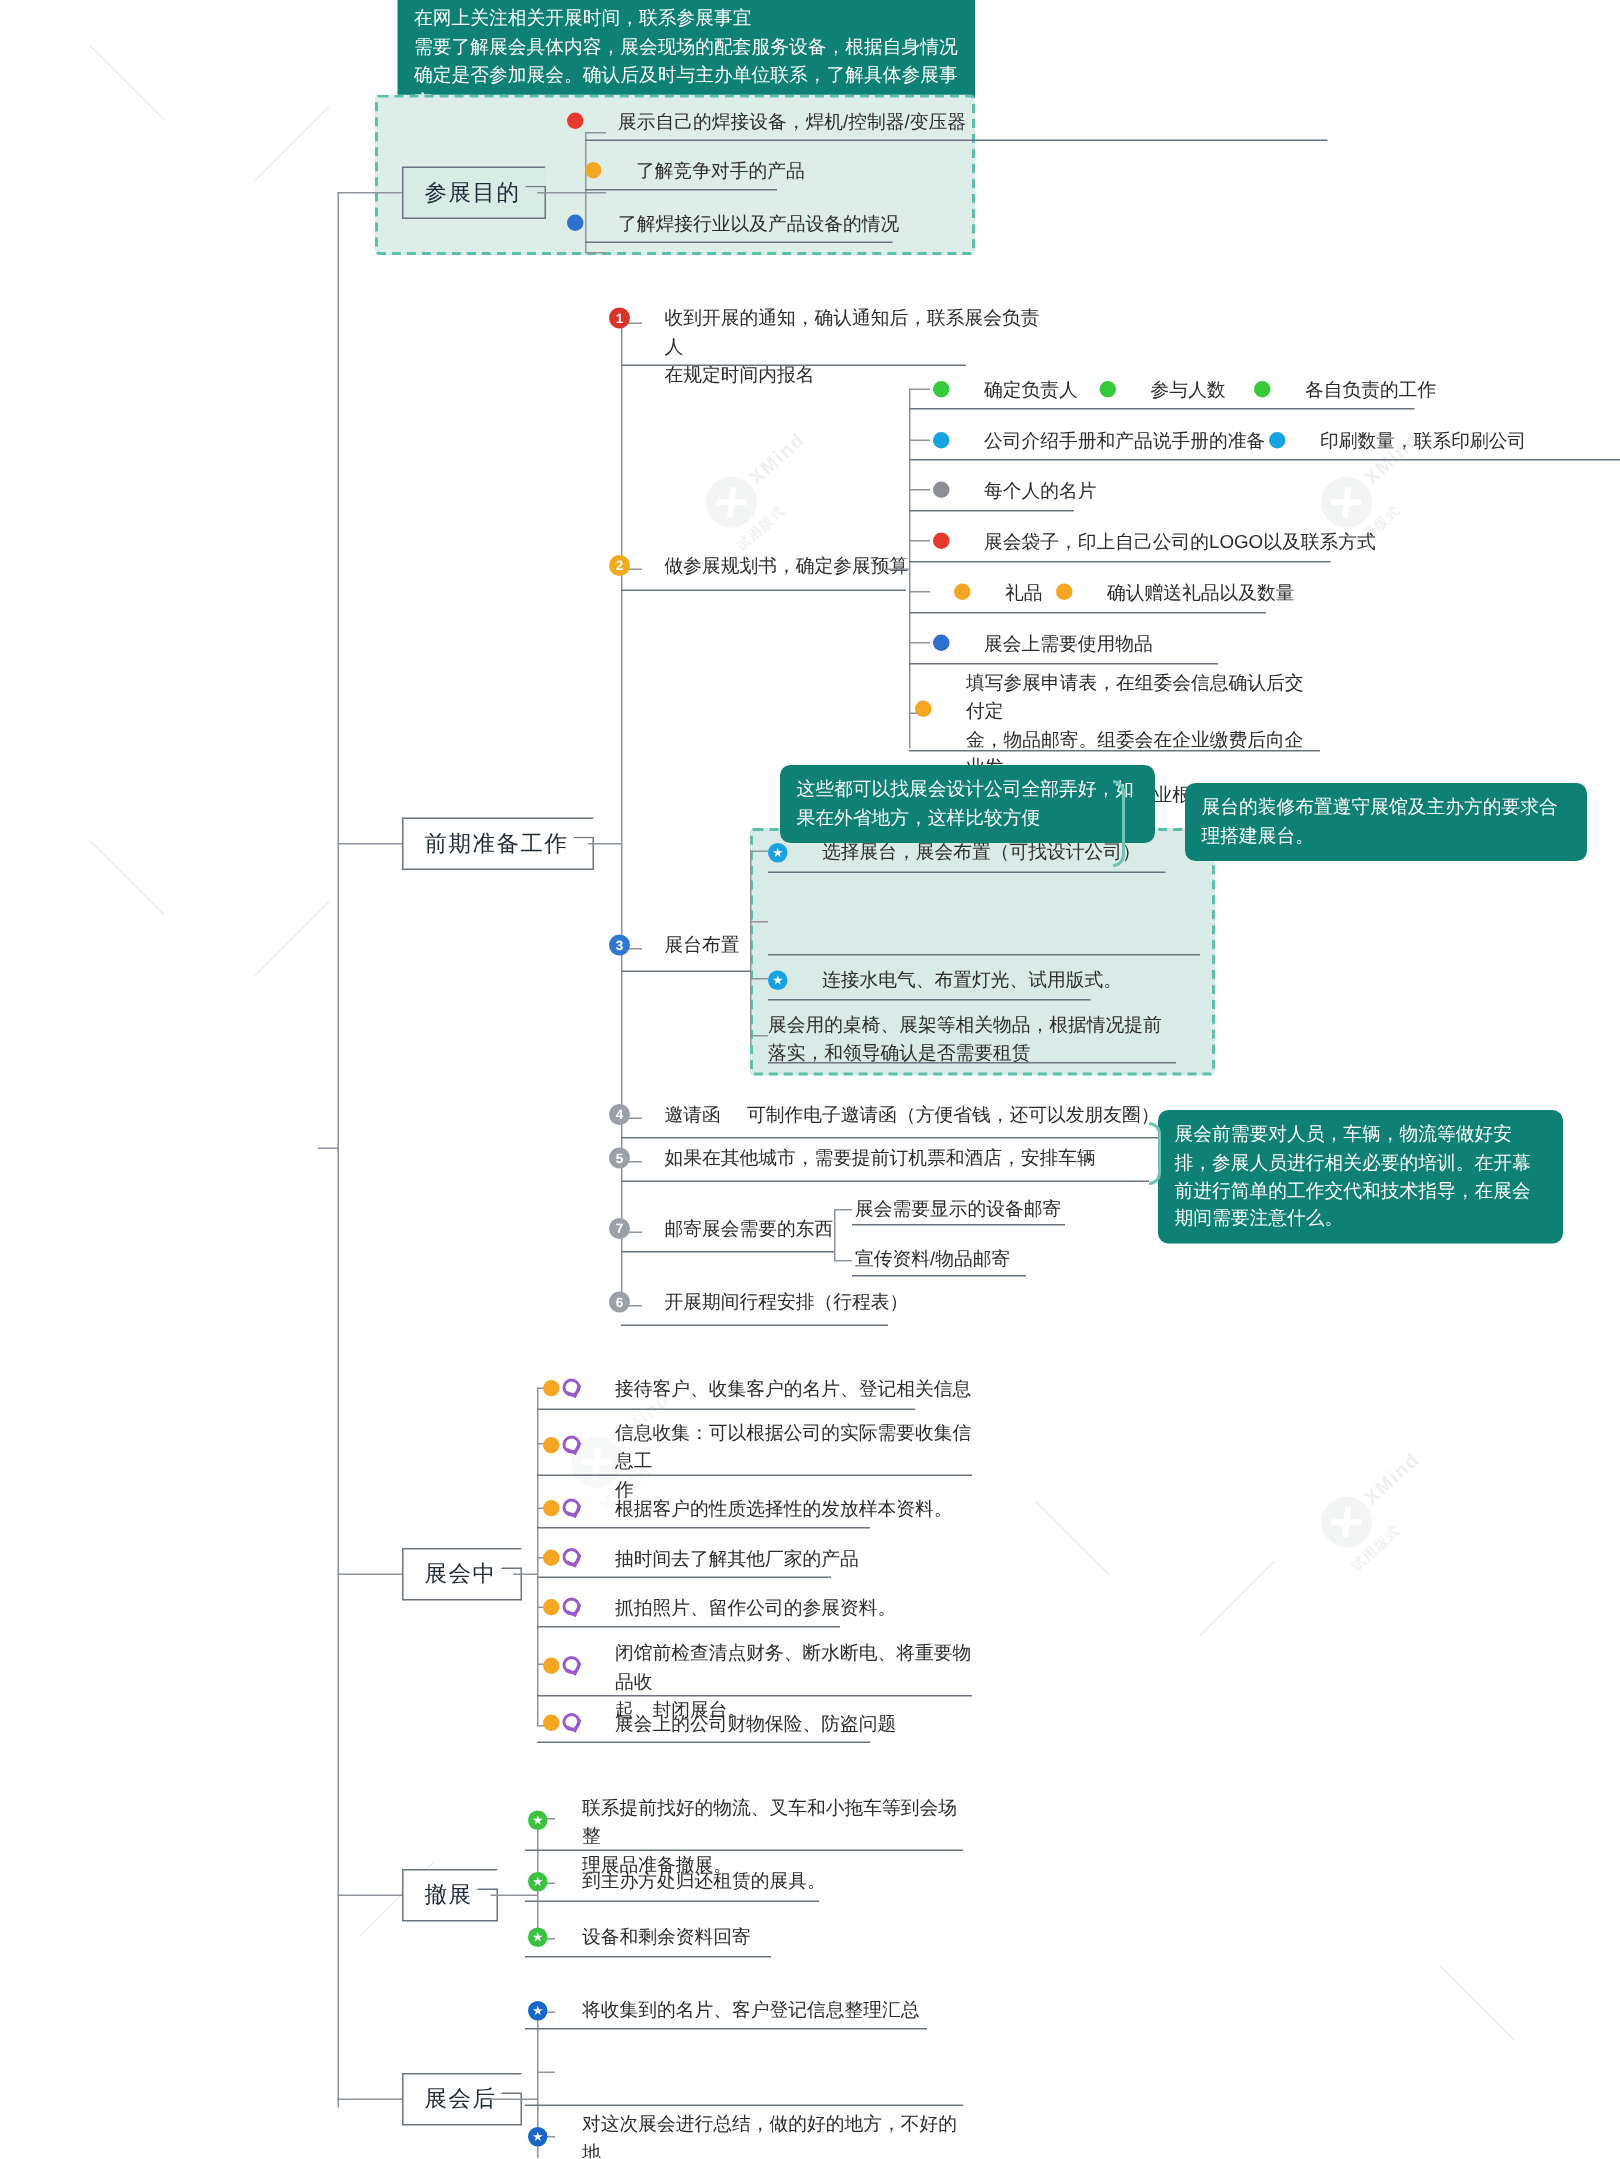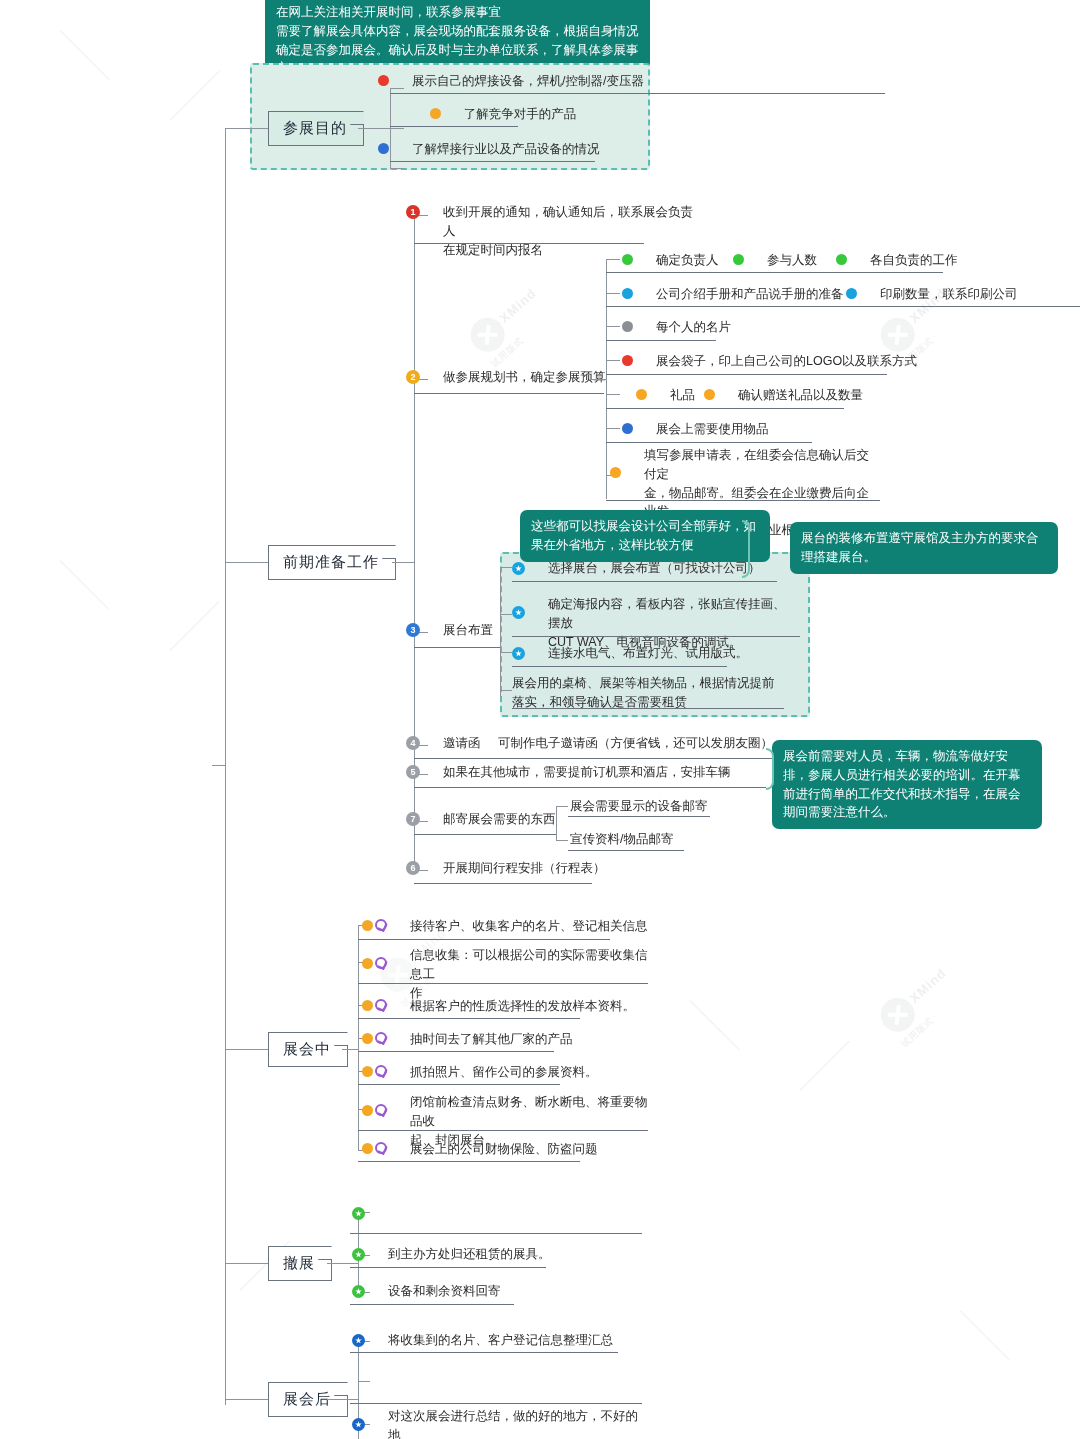--- a/index.html
+++ b/index.html
@@ -265,21 +265,21 @@
   <div class="ln h" style="left:390px;top:88px;width:14px;"></div>
   <div class="ln h" style="left:390px;top:128px;width:14px;"></div>
   <div class="ln h" style="left:390px;top:168px;width:14px;"></div>
 
   <div class="leaf nowrap" style="left:378px;top:72px;width:250px;">
     <span class="dot red"></span>
     <span class="txt">展示自己的焊接设备，焊机/控制器/变压器</span>
   </div>
   <div class="ln u" style="left:390px;top:93px;width:495px;"></div>
 
-  <div class="leaf nowrap" style="left:378px;top:105px;width:250px;justify-content:center;">
+  <div class="leaf nowrap" style="left:390px;top:105px;width:250px;">
     <span class="dot orange"></span>
     <span class="txt">了解竞争对手的产品</span>
   </div>
   <div class="ln u" style="left:390px;top:126px;width:128px;"></div>
 
   <div class="leaf nowrap" style="left:378px;top:140px;width:250px;">
     <span class="dot blue"></span>
     <span class="txt">了解焊接行业以及产品设备的情况</span>
   </div>
   <div class="ln u" style="left:390px;top:161px;width:205px;"></div>
@@ -385,25 +385,20 @@
   <div class="ln h" style="left:500px;top:614px;width:12px;"></div>
   <div class="ln h" style="left:500px;top:652px;width:12px;"></div>
   <div class="ln h" style="left:500px;top:690px;width:12px;"></div>
 
   <div class="leaf nowrap" style="left:512px;top:559px;">
     <span class="star blue"></span>
     <span class="txt">选择展台，展会布置（可找设计公司）</span>
   </div>
   <div class="ln u" style="left:512px;top:581px;width:265px;"></div>
 
-  <div class="leaf" style="left:512px;top:595px;width:280px;">
-    <span class="star blue" style="margin-top:11px;"></span>
-    <span class="txt">确定海报内容，看板内容，张贴宣传挂画、摆放
-CUT WAY、电视音响设备的调试。</span>
-  </div>
   <div class="ln u" style="left:512px;top:636px;width:288px;"></div>
 
   <div class="leaf nowrap" style="left:512px;top:644px;">
     <span class="star blue"></span>
     <span class="txt">连接水电气、布置灯光、试用版式。</span>
   </div>
   <div class="ln u" style="left:512px;top:666px;width:215px;"></div>
 
   <div class="leaf" style="left:512px;top:674px;width:286px;">
     <span class="txt">展会用的桌椅、展架等相关物品，根据情况提前
@@ -537,20 +532,22 @@
   </div>
   <div class="ln u" style="left:358px;top:1161px;width:222px;"></div>
 
   <div class="branch" style="left:268px;top:1246px;">撤展</div>
   <div class="ln h" style="left:327px;top:1263px;width:31px;"></div>
   <div class="ln v" style="left:358px;top:1212px;height:80px;"></div>
 
   <div class="ln h" style="left:358px;top:1212px;width:12px;"></div>
   <div class="leaf" style="left:352px;top:1196px;width:290px;">
     <span class="star green" style="margin-top:11px;"></span>
+    <span class="txt">联系提前找好的物流、叉车和小拖车等到会场整
+理展品准备撤展。</span>
   </div>
   <div class="ln u" style="left:350px;top:1233px;width:292px;"></div>
 
   <div class="ln h" style="left:358px;top:1255px;width:12px;"></div>
   <div class="leaf nowrap" style="left:352px;top:1245px;">
     <span class="star green"></span>
     <span class="txt">到主办方处归还租赁的展具。</span>
   </div>
   <div class="ln u" style="left:350px;top:1267px;width:196px;"></div>
 

